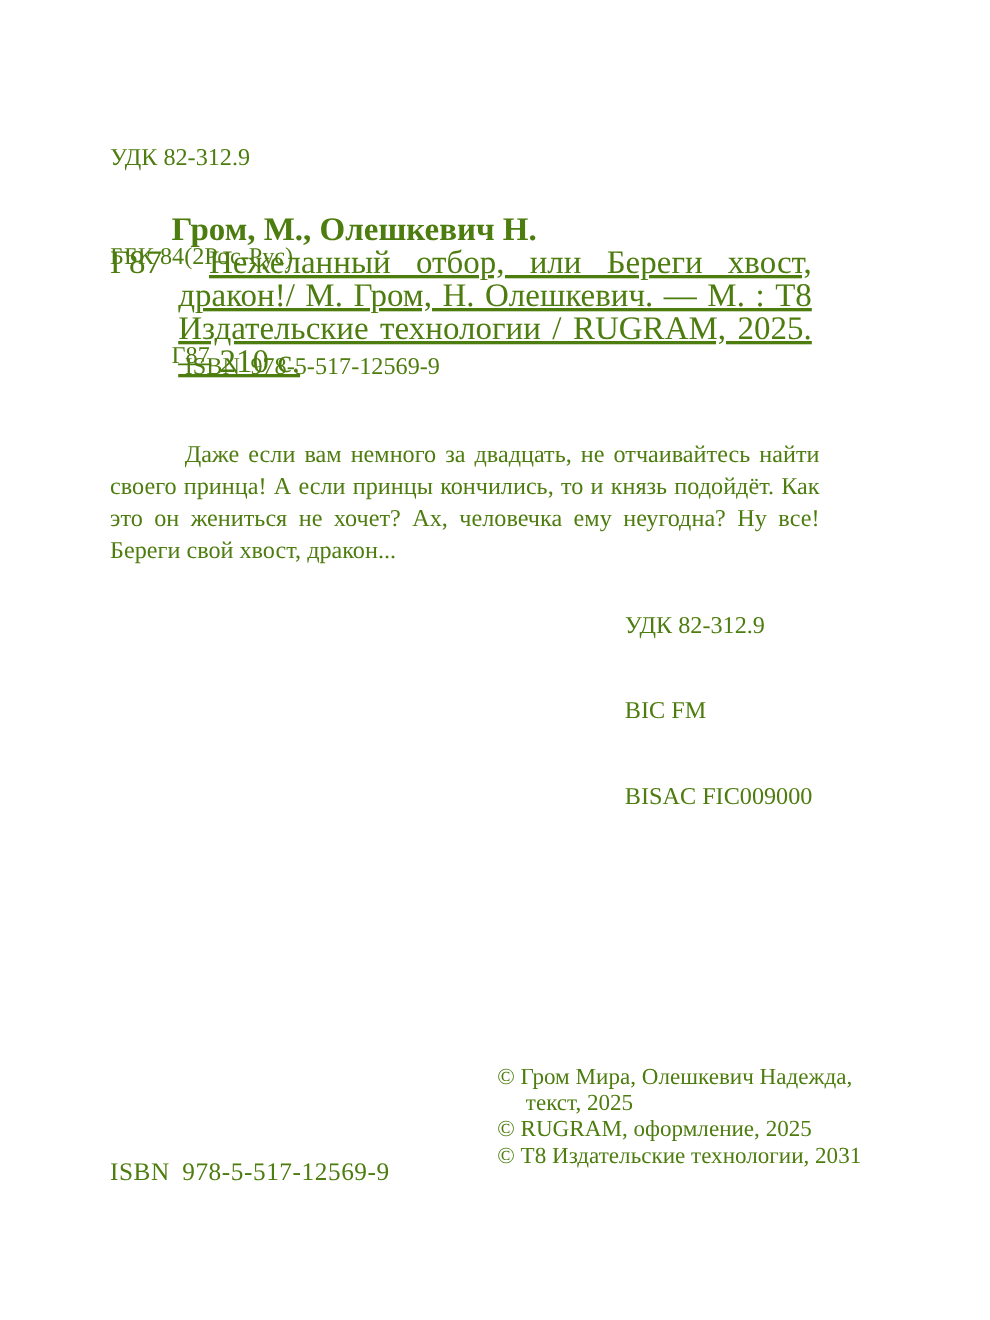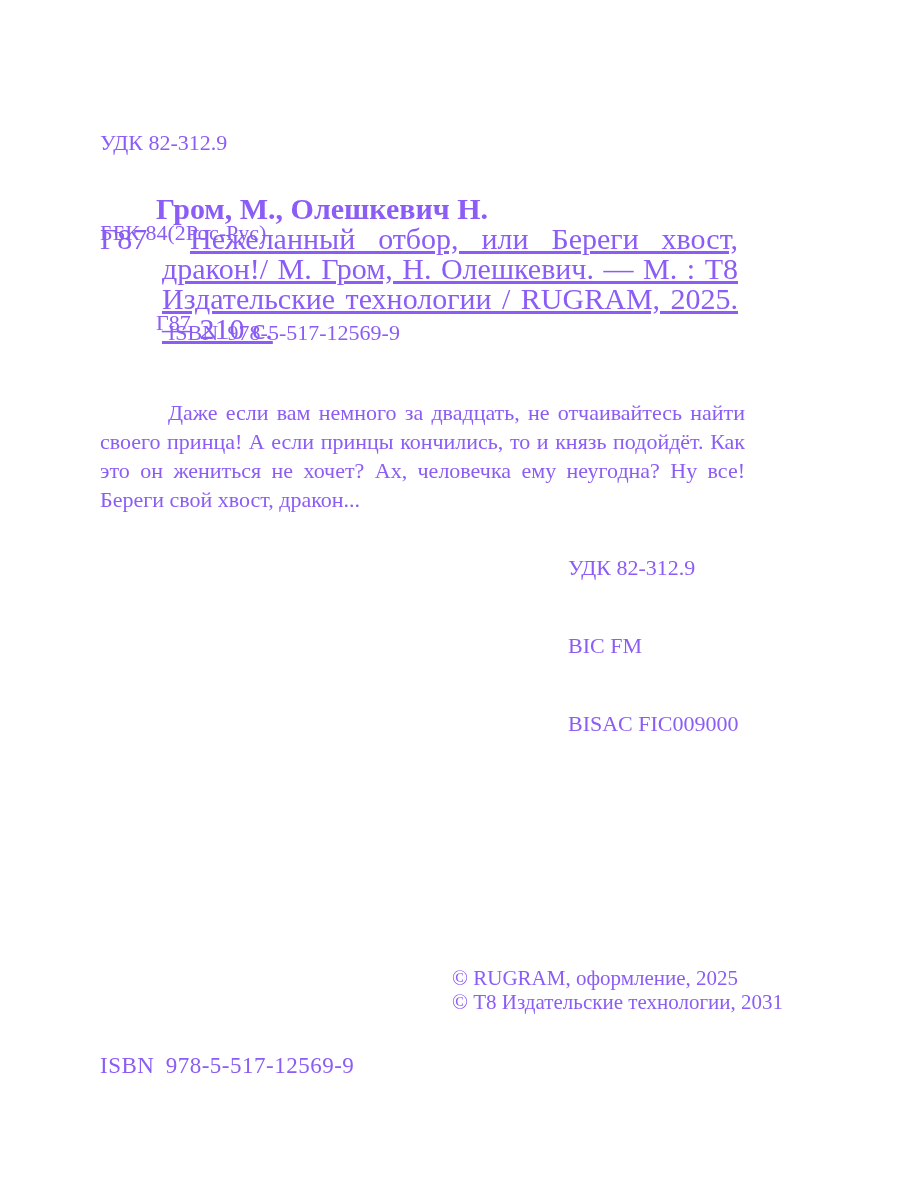--- a/index.html
+++ b/index.html
@@ -7,21 +7,21 @@
     padding: 0;
     background: #e8e8e8;
   }
   .page {
     position: relative;
     width: 900px;
     height: 1200px;
     margin: 0 auto;
     background: #ffffff;
     font-family: "Liberation Serif", "DejaVu Serif", serif;
-    color: #8b5cf6;
+    color: #4d7c0f;
     overflow: hidden;
   }
   .abs { position: absolute; }
 
   
   .top-codes {
     left: 100px;
     top: 68px;
     font-size: 22px;
     line-height: 30px;
@@ -131,19 +131,20 @@
 
   <p class="abs annotation">Даже если вам немного за двадцать, не отчаивайтесь найти своего принца! А если принцы кончились, то и князь подойдёт. Как это он жениться не хочет? Ах, человечка ему неугодна? Ну все! Береги свой хвост, дракон...</p>
 
   <div class="abs classification">
     <div>УДК 82-312.9</div>
     <div>BIC FM</div>
     <div>BISAC FIC009000</div>
   </div>
 
   <div class="abs copyright">
+    <div class="copyright-item">© Гром Мира, Олешкевич Надежда, текст, 2025</div>
     <div class="copyright-item">© RUGRAM, оформление, 2025</div>
     <div class="copyright-item">© Т8 Издательские технологии, 2031</div>
   </div>
 
   <div class="abs bottom-isbn">ISBN 978-5-517-12569-9</div>
 
 </div>
 
 </body></html>

